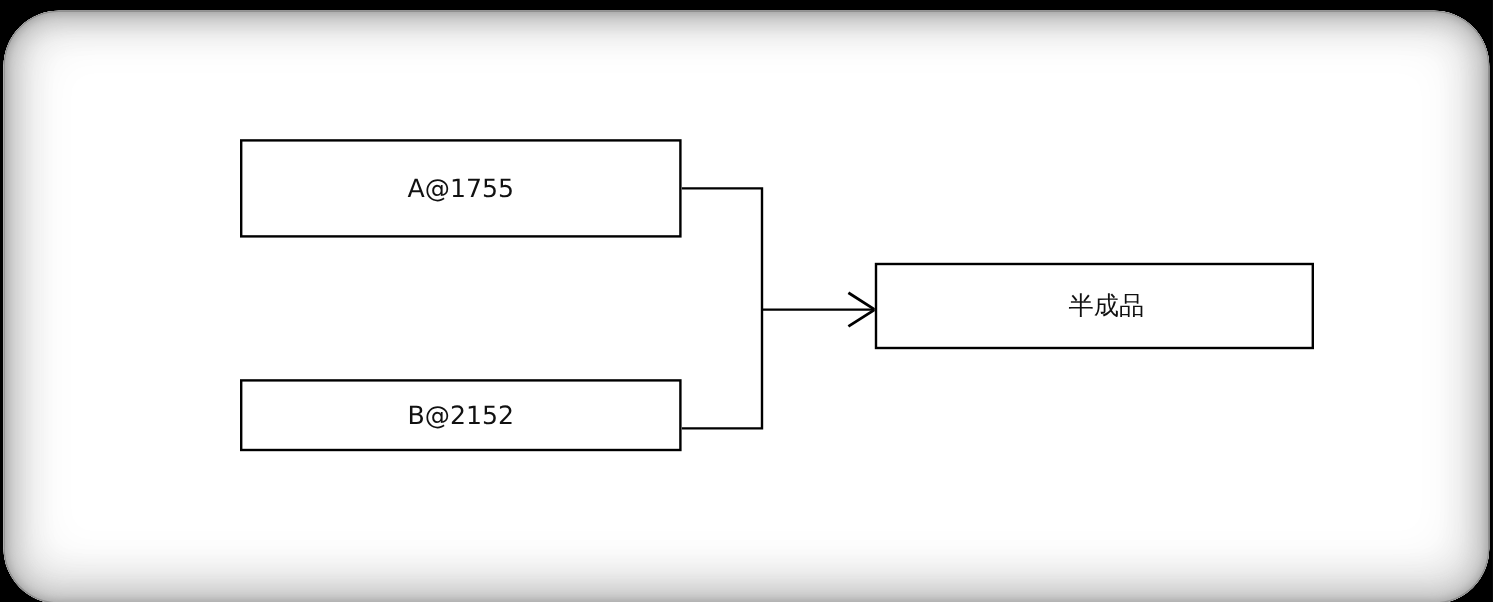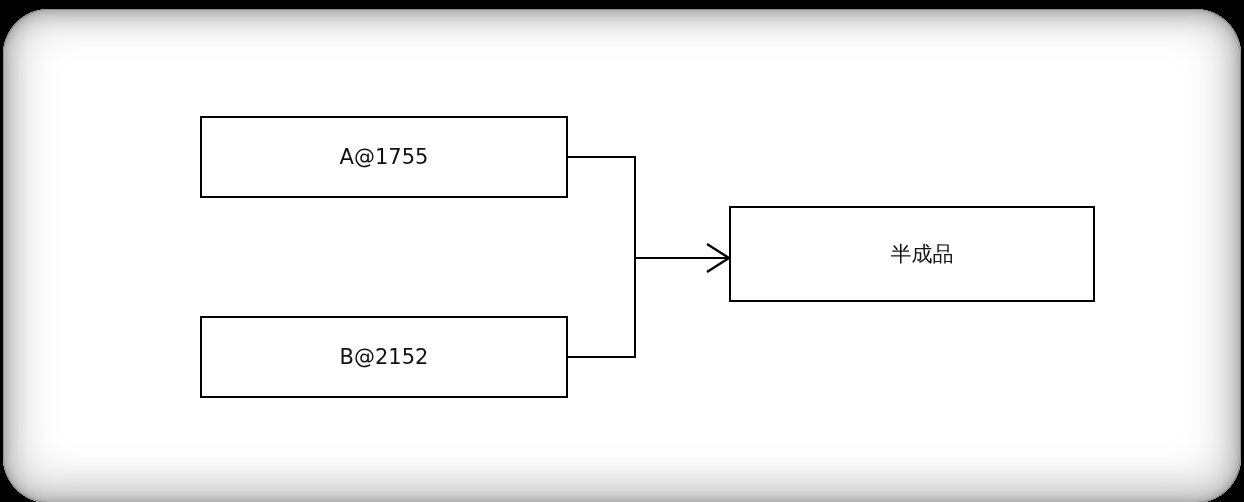--- a/index.html
+++ b/index.html
@@ -47,22 +47,22 @@
     background: #ffffff;
     border: 2px solid #000000;
     display: flex;
     align-items: center;
     justify-content: center;
     font-size: 21px;
     color: #111111;
     cursor: default;
   }
   .node-a { left: 200px; top: 116px; width: 368px; height: 82px; }
-  .node-b { left: 200px; top: 316px; width: 368px; height: 82px; }
-  .node-out { left: 729px; top: 206px; width: 366px; height: 96px; padding-left: 20px; }
+  .node-b { left: 200px; top: 316px; width: 368px; height: 60px; }
+  .node-out { left: 729px; top: 219px; width: 366px; height: 72px; padding-left: 20px; }
 </style>
 </head>
 <body>
 
 <div class="page">
 
   <div class="panel"></div>
 
   <svg class="connectors" viewBox="0 0 1244 502" xmlns="http://www.w3.org/2000/svg">
 

